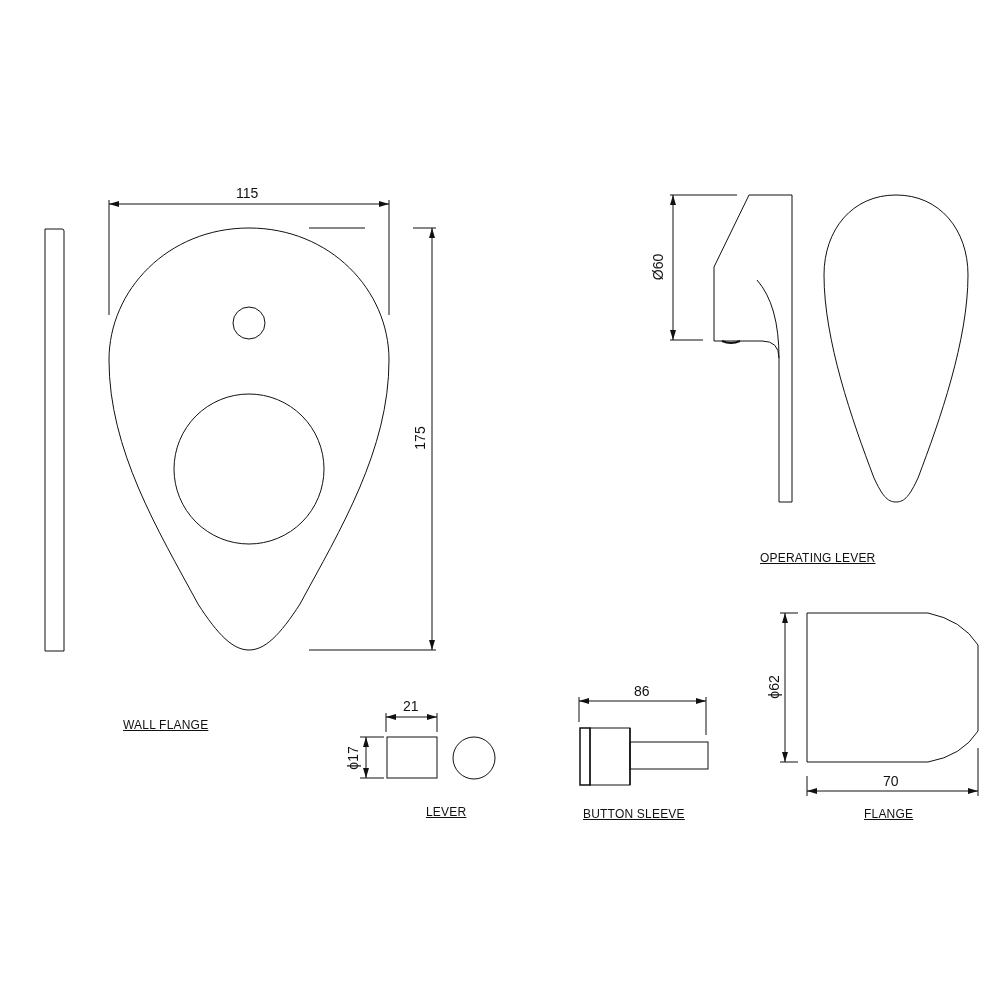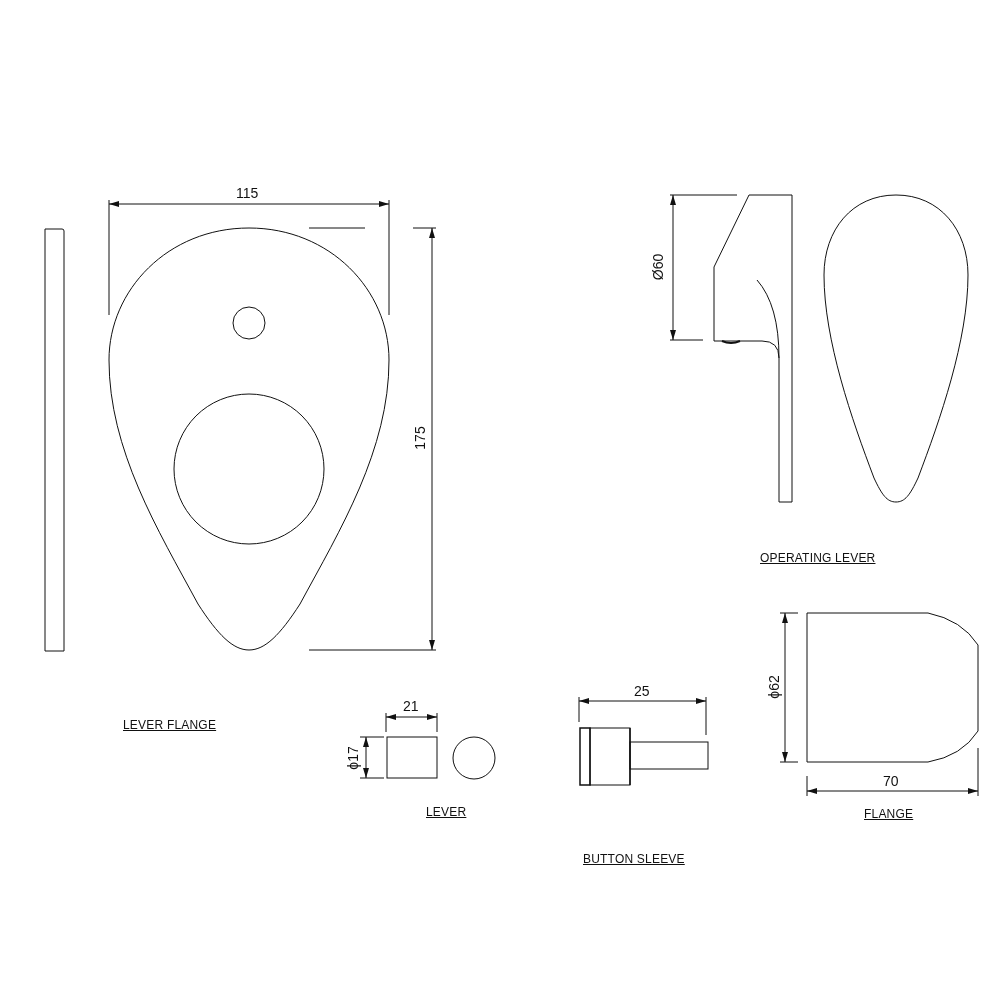--- a/index.html
+++ b/index.html
@@ -98,21 +98,21 @@
     <line x1="978" y1="748" x2="978" y2="796"></line>
     <line x1="807" y1="791" x2="978" y2="791" marker-start="url(#arr)" marker-end="url(#arr)"></line>
   </g>
 </svg>
 
 <div class="dim" style="left:236px; top:185px;text-align:right;">115</div>
 <div class="dim rot" style="left:408px; top:430px;">175</div>
 <div class="dim rot" style="left:645px; top:259px;">Ø60</div>
 <div class="dim" style="left:403px; top:698px;text-align:center;">21</div>
 <div class="dim rot" style="left:341px; top:750px;">ϕ17</div>
-<div class="dim" style="left:634px; top:683px;">25</div>
+<div class="dim" style="left:634px; top:683px;">86</div>
 <div class="dim rot" style="left:762px; top:679px;">ϕ62</div>
 <div class="dim" style="left:883px; top:773px;">70</div>
 
-<div class="lbl" style="left:123px; top:718px;">LEVER FLANGE</div>
+<div class="lbl" style="left:123px; top:718px;">WALL FLANGE</div>
 <div class="lbl" style="left:760px; top:527px;margin-top:24px;">OPERATING LEVER</div>
 <div class="lbl" style="left:426px; top:805px;">LEVER</div>
-<div class="lbl" style="left:583px; top:852px;">BUTTON SLEEVE</div>
+<div class="lbl" style="left:583px; top:807px;">BUTTON SLEEVE</div>
 <div class="lbl" style="left:864px; top:807px;">FLANGE</div>
 
 </body></html>

